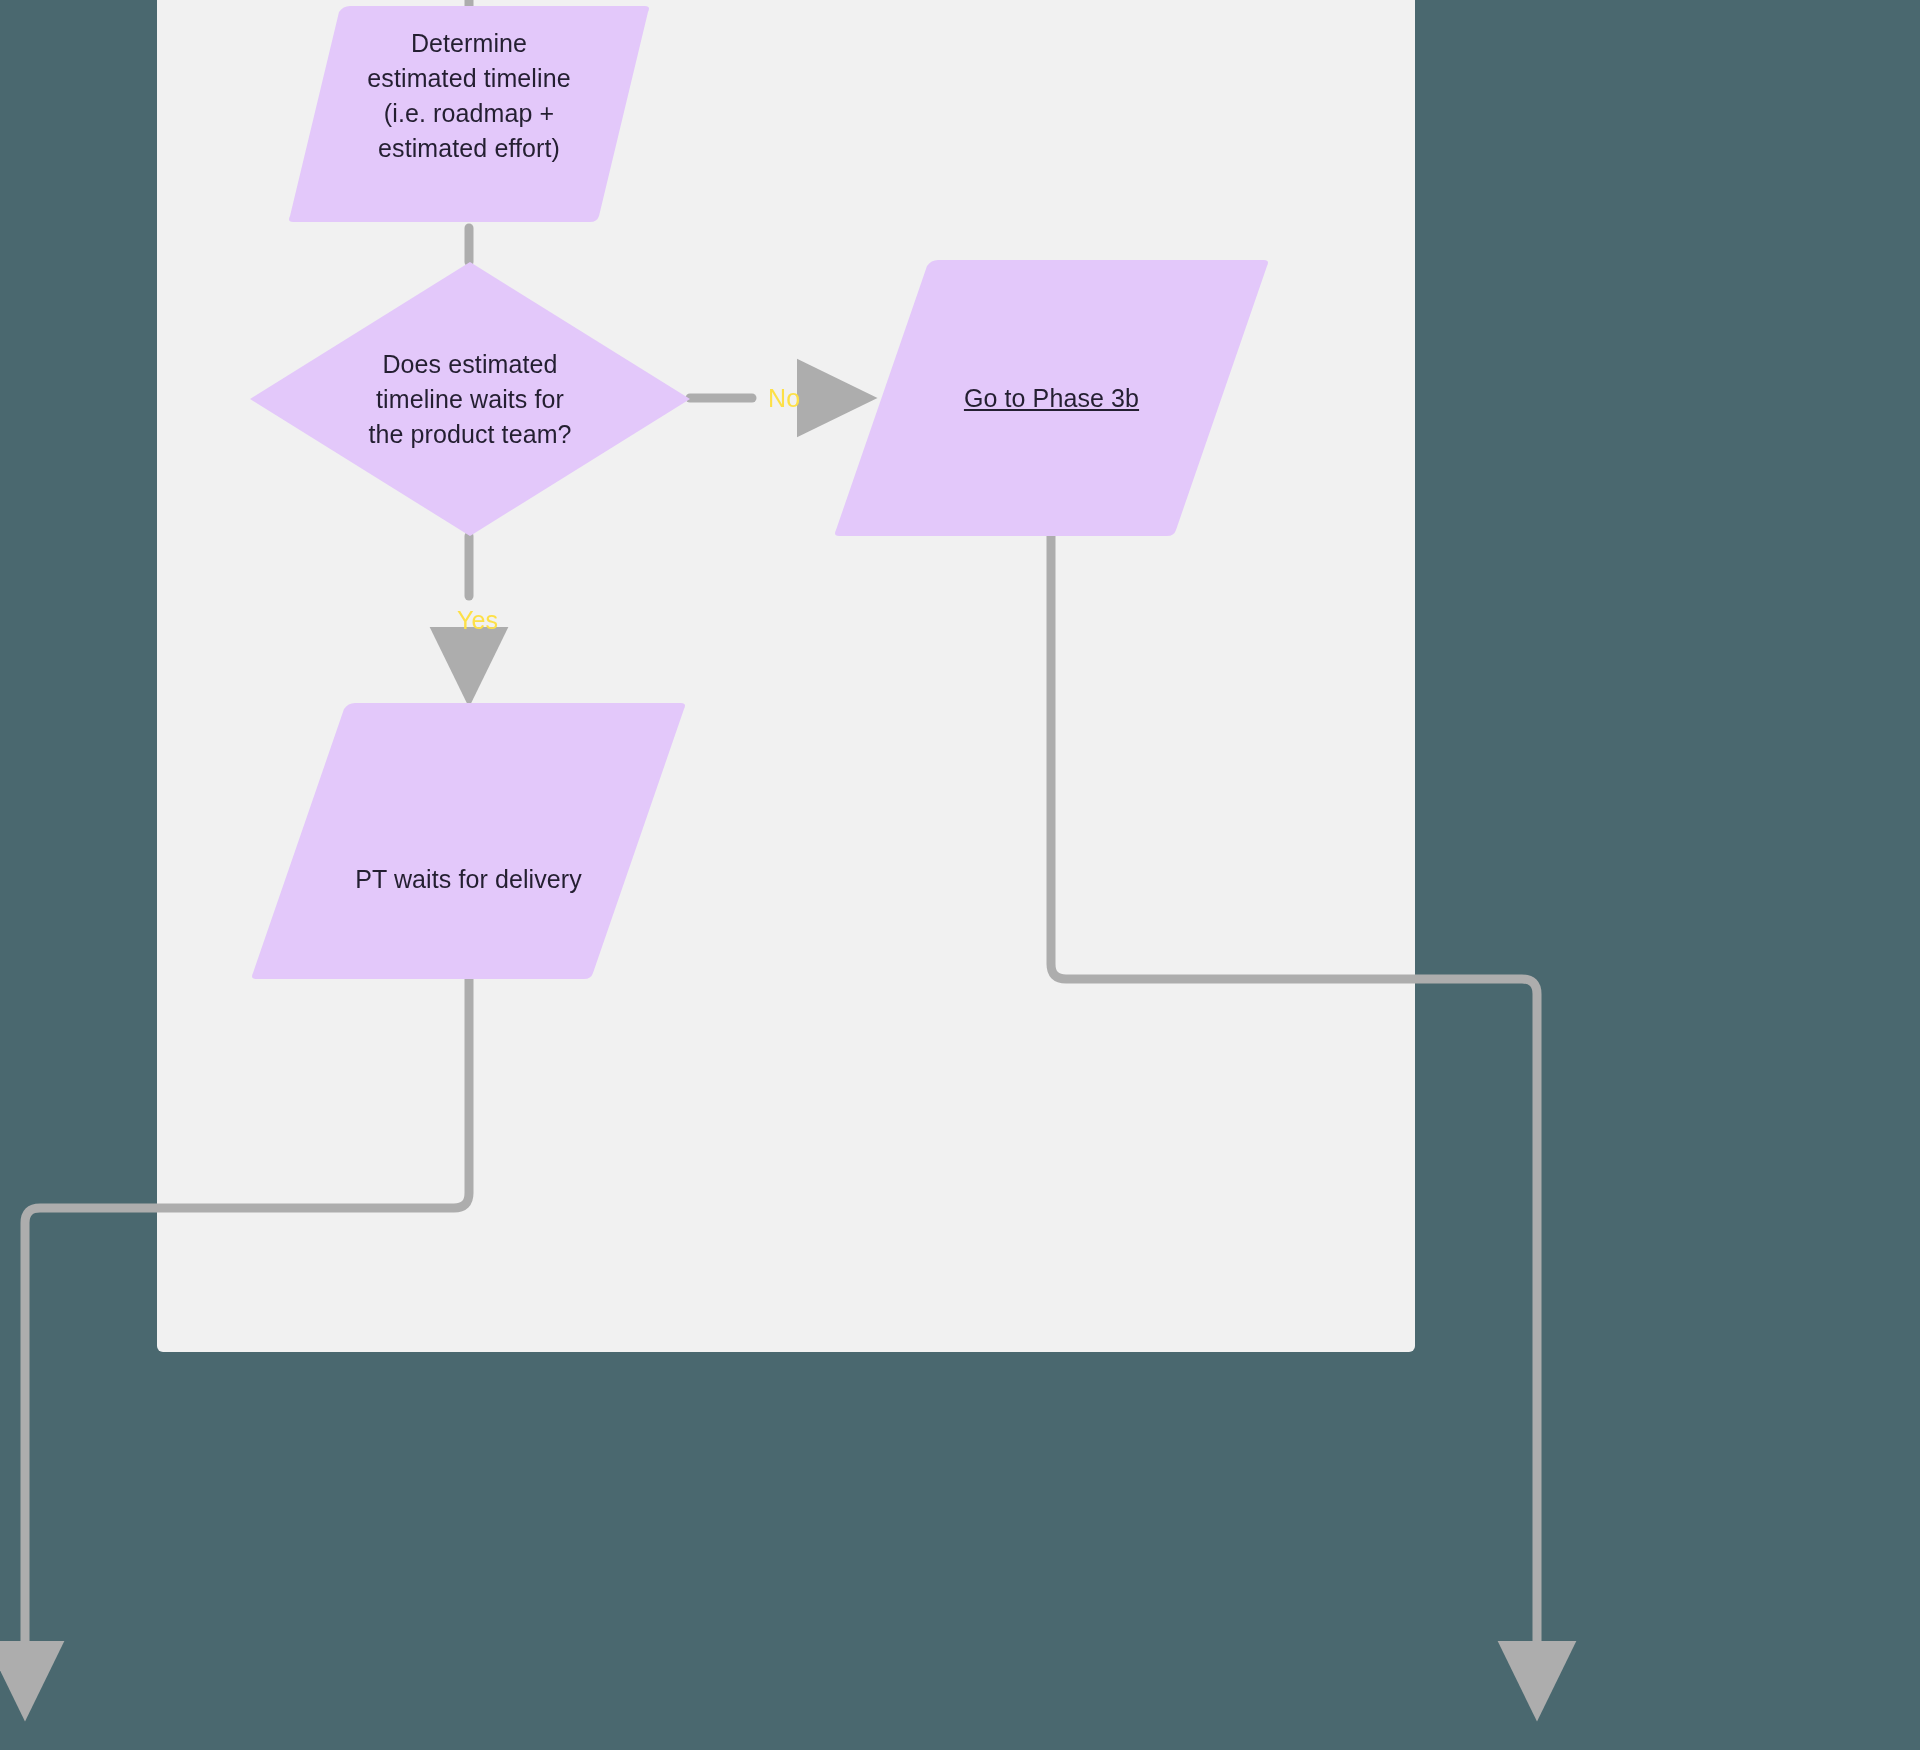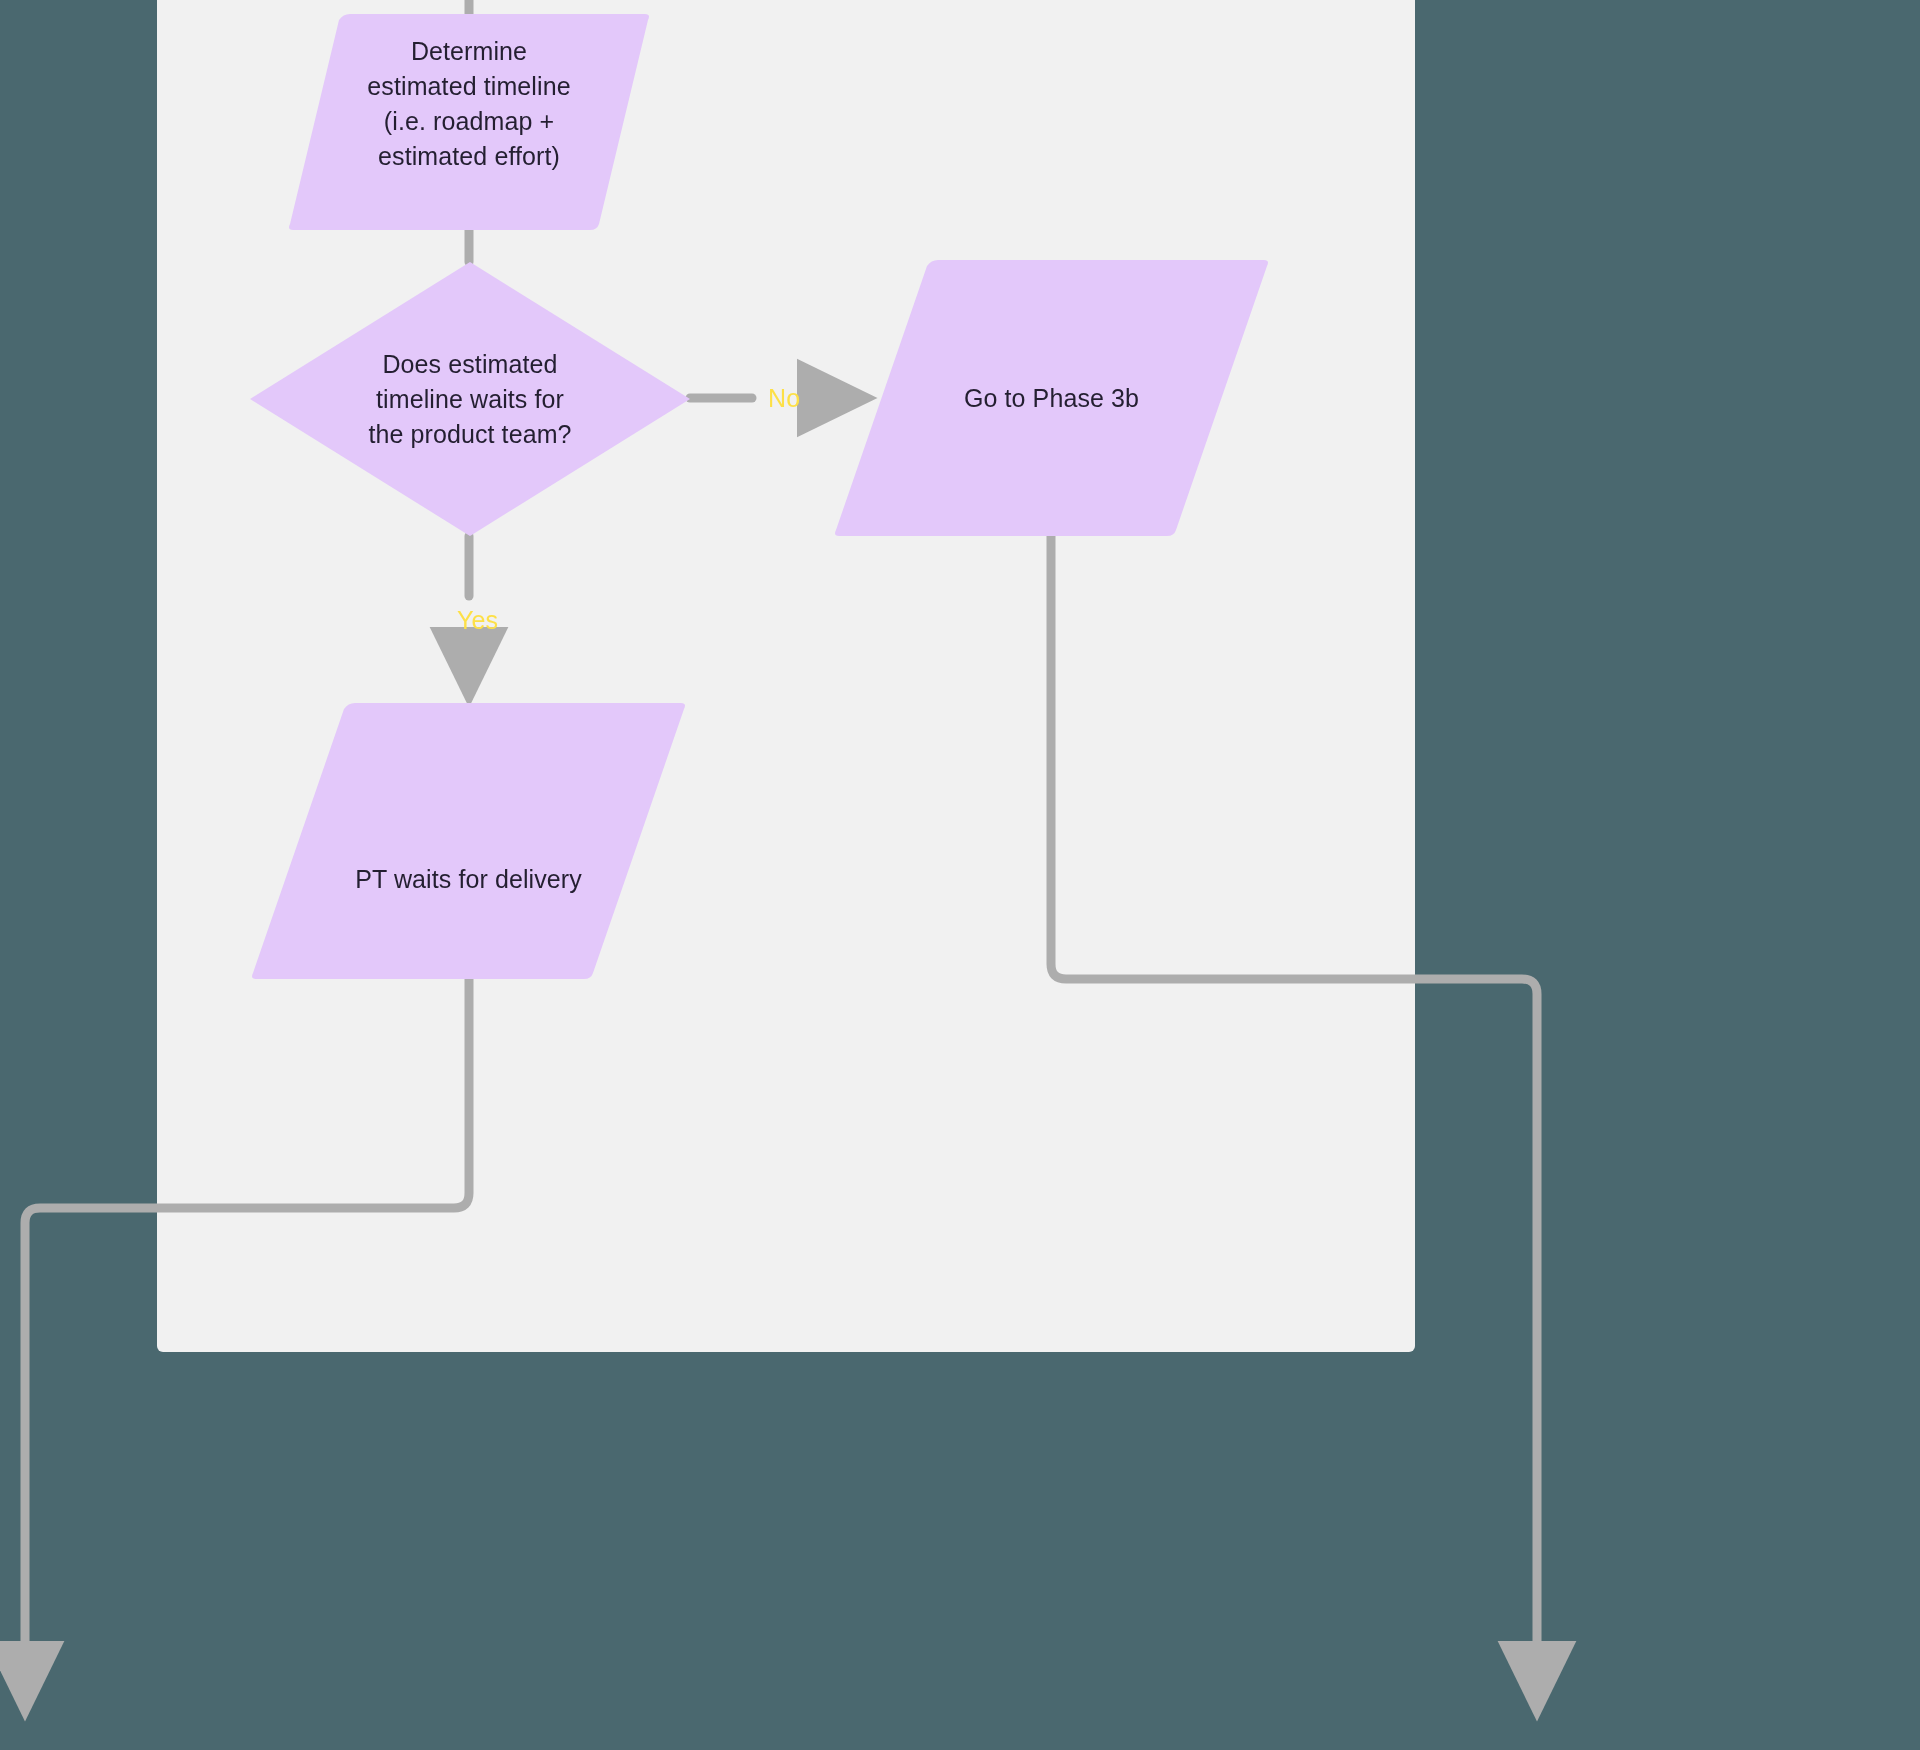--- a/index.html
+++ b/index.html
@@ -108,40 +108,40 @@
 
     <g>
       <path d="M469,978 L469,1193 Q469,1208 454,1208 L40,1208 Q25,1208 25,1223 L25,1690" stroke="#adadad" stroke-width="9" fill="none" stroke-linecap="round" stroke-linejoin="round" marker-end="url(#arrowhead)"></path>
     </g>
 
     <g>
       <path d="M1051,536 L1051,964 Q1051,979 1066,979 L1522,979 Q1537,979 1537,994 L1537,1690" stroke="#adadad" stroke-width="9" fill="none" stroke-linecap="round" stroke-linejoin="round" marker-end="url(#arrowhead)"></path>
     </g>
   </svg>
 
-  <div class="node" style="left:287px; top:14px; width:364px; height:180px;">
+  <div class="node" style="left:287px; top:6px; width:364px; height:180px;">
     <svg class="shape" viewBox="0 0 364 216" preserveAspectRatio="none">
       <path d="M52,6 Q56,0 63,0 L358,0 Q364,0 361,6 L312,210 Q310,216 303,216 L6,216 Q0,216 3,210 Z" fill="#e3c8fa"></path>
     </svg>
     <span class="label">Determine
 estimated timeline
 (i.e. roadmap +
 estimated effort)</span>
   </div>
 
   <div class="node" style="left:250px; top:262px; width:440px; height:274px;">
     <svg class="shape" viewBox="0 0 440 274" preserveAspectRatio="none">
       <path d="M220,0 L440,137 L220,274 L0,137 Z" fill="#e3c8fa"></path>
     </svg>
     <span class="label">Does estimated
 timeline waits for
 the product team?</span>
   </div>
 
-  <div class="node" style="left:833px; top:260px; width:437px; height:276px;">
+  <div class="node" style="left:833px; top:260px; width:437px; height:276px;text-decoration:underline;">
     <svg class="shape" viewBox="0 0 437 276" preserveAspectRatio="none">
       <path d="M94,6 Q98,0 105,0 L431,0 Q437,0 434,6 L343,270 Q341,276 334,276 L6,276 Q0,276 3,270 Z" fill="#e3c8fa"></path>
     </svg>
     <span class="label">Go to Phase 3b</span>
   </div>
 
   <div class="node" style="left:250px; top:703px; width:437px; height:352px;">
     <svg class="shape" viewBox="0 0 437 276" preserveAspectRatio="none">
       <path d="M94,6 Q98,0 105,0 L431,0 Q437,0 434,6 L343,270 Q341,276 334,276 L6,276 Q0,276 3,270 Z" fill="#e3c8fa"></path>
     </svg>

